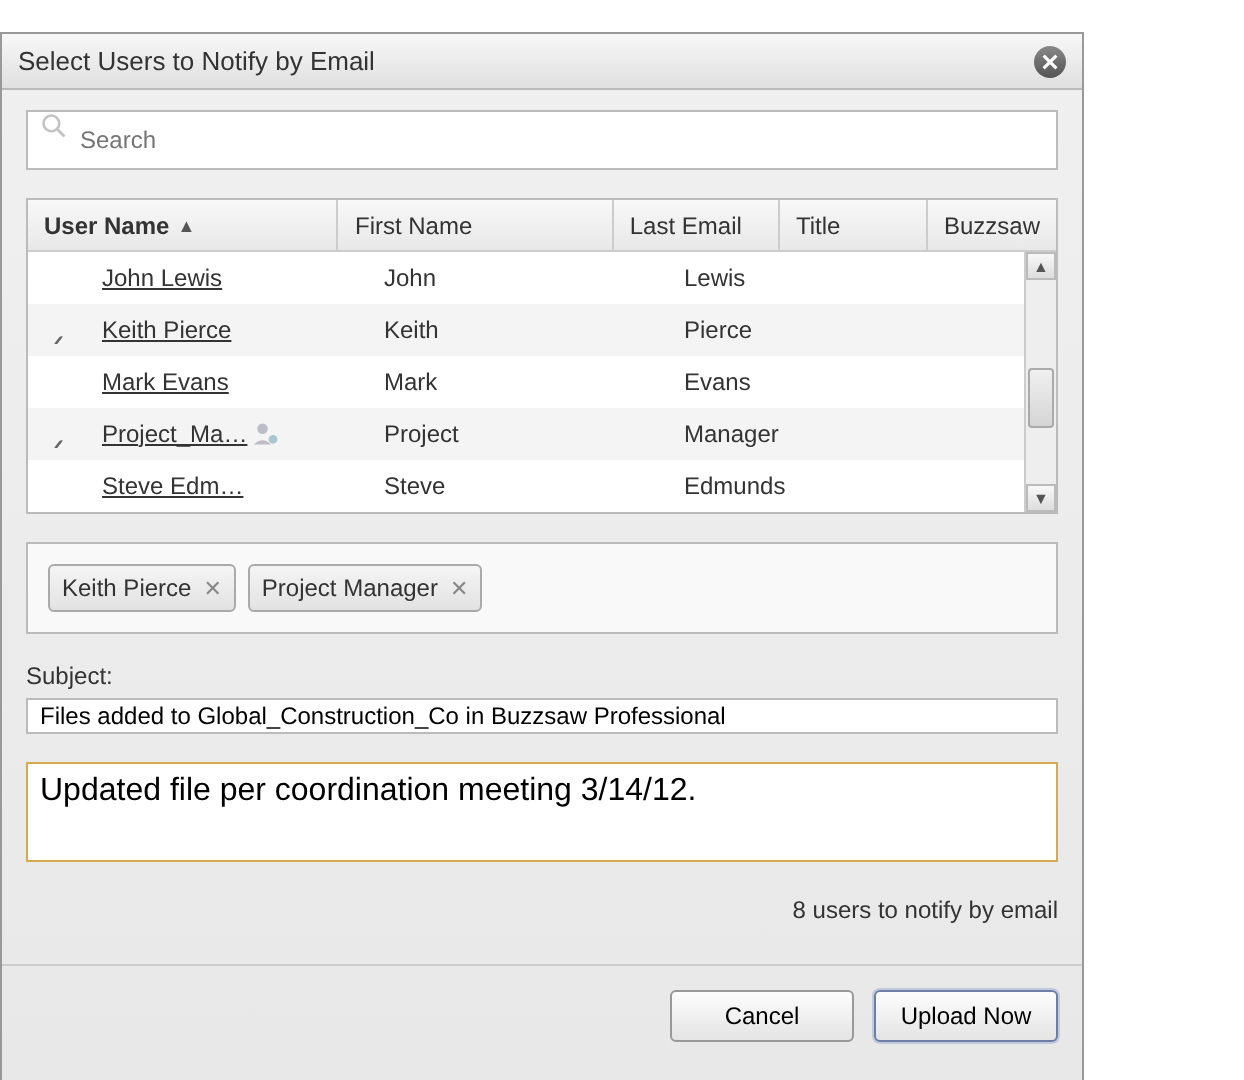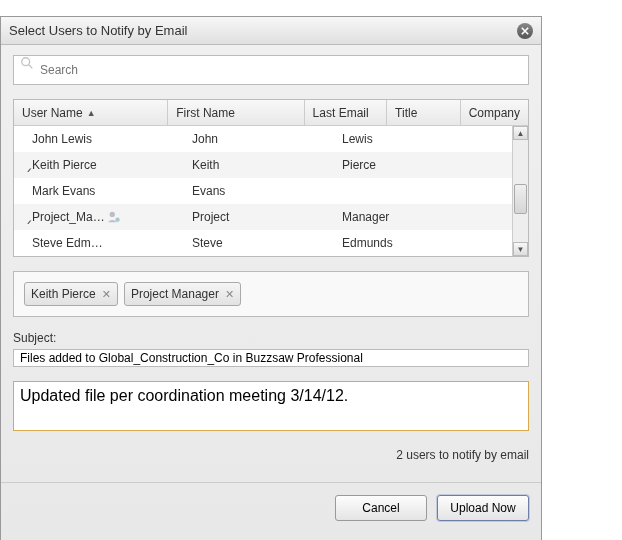--- a/index.html
+++ b/index.html
@@ -8,31 +8,31 @@
 .titlebar { height: 28px; background: linear-gradient(#f7f7f7, #e0e0e0); border-bottom: 1px solid #bbb; display: flex; align-items: center; padding: 0 8px; }
 .titlebar .title { font-size: 13px; color: #333; flex: 1; }
 .titlebar .close { width: 16px; height: 16px; border-radius: 50%; background: linear-gradient(#888, #555); color: #fff; display: flex; align-items: center; justify-content: center; font-size: 11px; cursor: pointer; }
 .body { padding: 10px 12px; }
 .search-wrap { background: #fff; border: 1px solid #bbb; height: 30px; display: flex; padding: 0 6px; margin-bottom: 14px; }
 .search-wrap .sicon { width: 14px; height: 14px; margin-right: 6px; opacity: .5; }
 .search-wrap input { border: none; outline: none; flex: 1; font-size: 12px; color: #555; background: transparent; }
 .table-wrap { border: 1px solid #bbb; background: #fff; position: relative; }
 .thead { display: flex; background: linear-gradient(#f8f8f8, #e8e8e8); border-bottom: 1px solid #ccc; height: 26px; }
 .th { border-right: 1px solid #ccc; padding: 0 8px; display: flex; align-items: center; font-size: 12px; color: #333; }
-.th.c0 { width: 170px; }
+.th.c0 { width: 170px; font-weight: bold; }
 .th.c1 { width: 150px; }
 .th.c2 { width: 90px; }
 .th.c3 { width: 80px; }
 .th.c4 { flex: 1; border-right: none; }
 .sort-arrow { margin-left: 4px; font-size: 9px; color: #555; }
 .tbody { position: relative; }
 .tr { display: flex; height: 26px; align-items: center; position: relative; }
 .tr.alt { background: #f4f4f4; }
 .td { padding: 0 8px; font-size: 12px; color: #333; overflow: hidden; white-space: nowrap; text-overflow: ellipsis; }
-.td.c0 { width: 170px; padding-left: 18px; position: relative; }
+.td.c0 { width: 170px; padding-left: 37px; position: relative; text-decoration: underline; }
 .td.c1 { width: 150px; }
 .td.c2 { width: 90px; }
 .td.c3 { width: 80px; }
 .td.c4 { flex: 1; }
 .check { position: absolute; left: 8px; top: 6px; width: 14px; height: 14px; color: #666; font-size: 14px; }
 .picon { display: inline-block; width: 14px; height: 14px; margin-left: 2px; vertical-align: middle; opacity: .6; }
 .scrollbar { position: absolute; right: 0; top: 26px; bottom: 0; width: 16px; background: #eee; border-left: 1px solid #ccc; }
 .scroll-btn { height: 14px; background: linear-gradient(#f8f8f8,#ddd); border: 1px solid #bbb; margin: 0; display: flex; align-items: center; justify-content: center; font-size: 8px; color: #555; }
 .scroll-thumb { position: absolute; left: 1px; right: 1px; top: 58px; height: 30px; background: linear-gradient(#f0f0f0,#d5d5d5); border: 1px solid #aaa; border-radius: 2px; }
 .chips { margin-top: 14px; border: 1px solid #bbb; background: #f9f9f9; padding: 10px; display: flex; gap: 6px; }
@@ -80,40 +80,41 @@
         <div class="th c1">
             <span>First Name</span>
           </div>
         <div class="th c2">
             <span>Last Email</span>
           </div>
         <div class="th c3">
             <span>Title</span>
           </div>
         <div class="th c4">
-            <span>Company</span>
+            <span>Buzzsaw</span>
           </div>
       </div>
       <div class="tbody" id="tbody">
           <div class="tr">
             <div class="td c0"><span>John Lewis</span></div>
             <div class="td c1">John</div>
             <div class="td c2">Lewis</div>
             <div class="td c3"></div>
             <div class="td c4"></div>
           </div>
           <div class="tr alt">
             <div class="td c0"><span class="check">✓</span><span>Keith Pierce</span></div>
             <div class="td c1">Keith</div>
             <div class="td c2">Pierce</div>
             <div class="td c3"></div>
             <div class="td c4"></div>
           </div>
           <div class="tr">
             <div class="td c0"><span>Mark Evans</span></div>
+            <div class="td c1">Mark</div>
             <div class="td c2">Evans</div>
             <div class="td c3"></div>
             <div class="td c4"></div>
           </div>
           <div class="tr alt">
             <div class="td c0"><span class="check">✓</span><span>Project_Ma…</span><span class="picon"><svg viewBox="0 0 16 16" width="14" height="14">
                   <circle cx="6" cy="5" r="3" fill="#99a"></circle>
                   <path d="M1 14 Q6 9 11 14" fill="#99a"></path>
                   <circle cx="12" cy="11" r="2.5" fill="#7ab"></circle>
                 </svg></span></div>
@@ -146,21 +147,21 @@
           <span>Project Manager</span>
           <span class="x">✕</span>
         </div>
       </div>
 
     <div class="field-label">Subject:</div>
     <input class="text-input" value="Files added to Global_Construction_Co in Buzzsaw Professional" style="">
 
     <textarea class="message" id="msgarea" style="">Updated file per coordination meeting 3/14/12.</textarea>
 
-    <div class="status">2 users to notify by email</div>
+    <div class="status">8 users to notify by email</div>
   </div>
 
   <div class="sep"></div>
   <div class="buttons">
     <button class="btn">Cancel</button>
     <button class="btn primary">Upload Now</button>
   </div>
 </div>
 
 </body></html>

